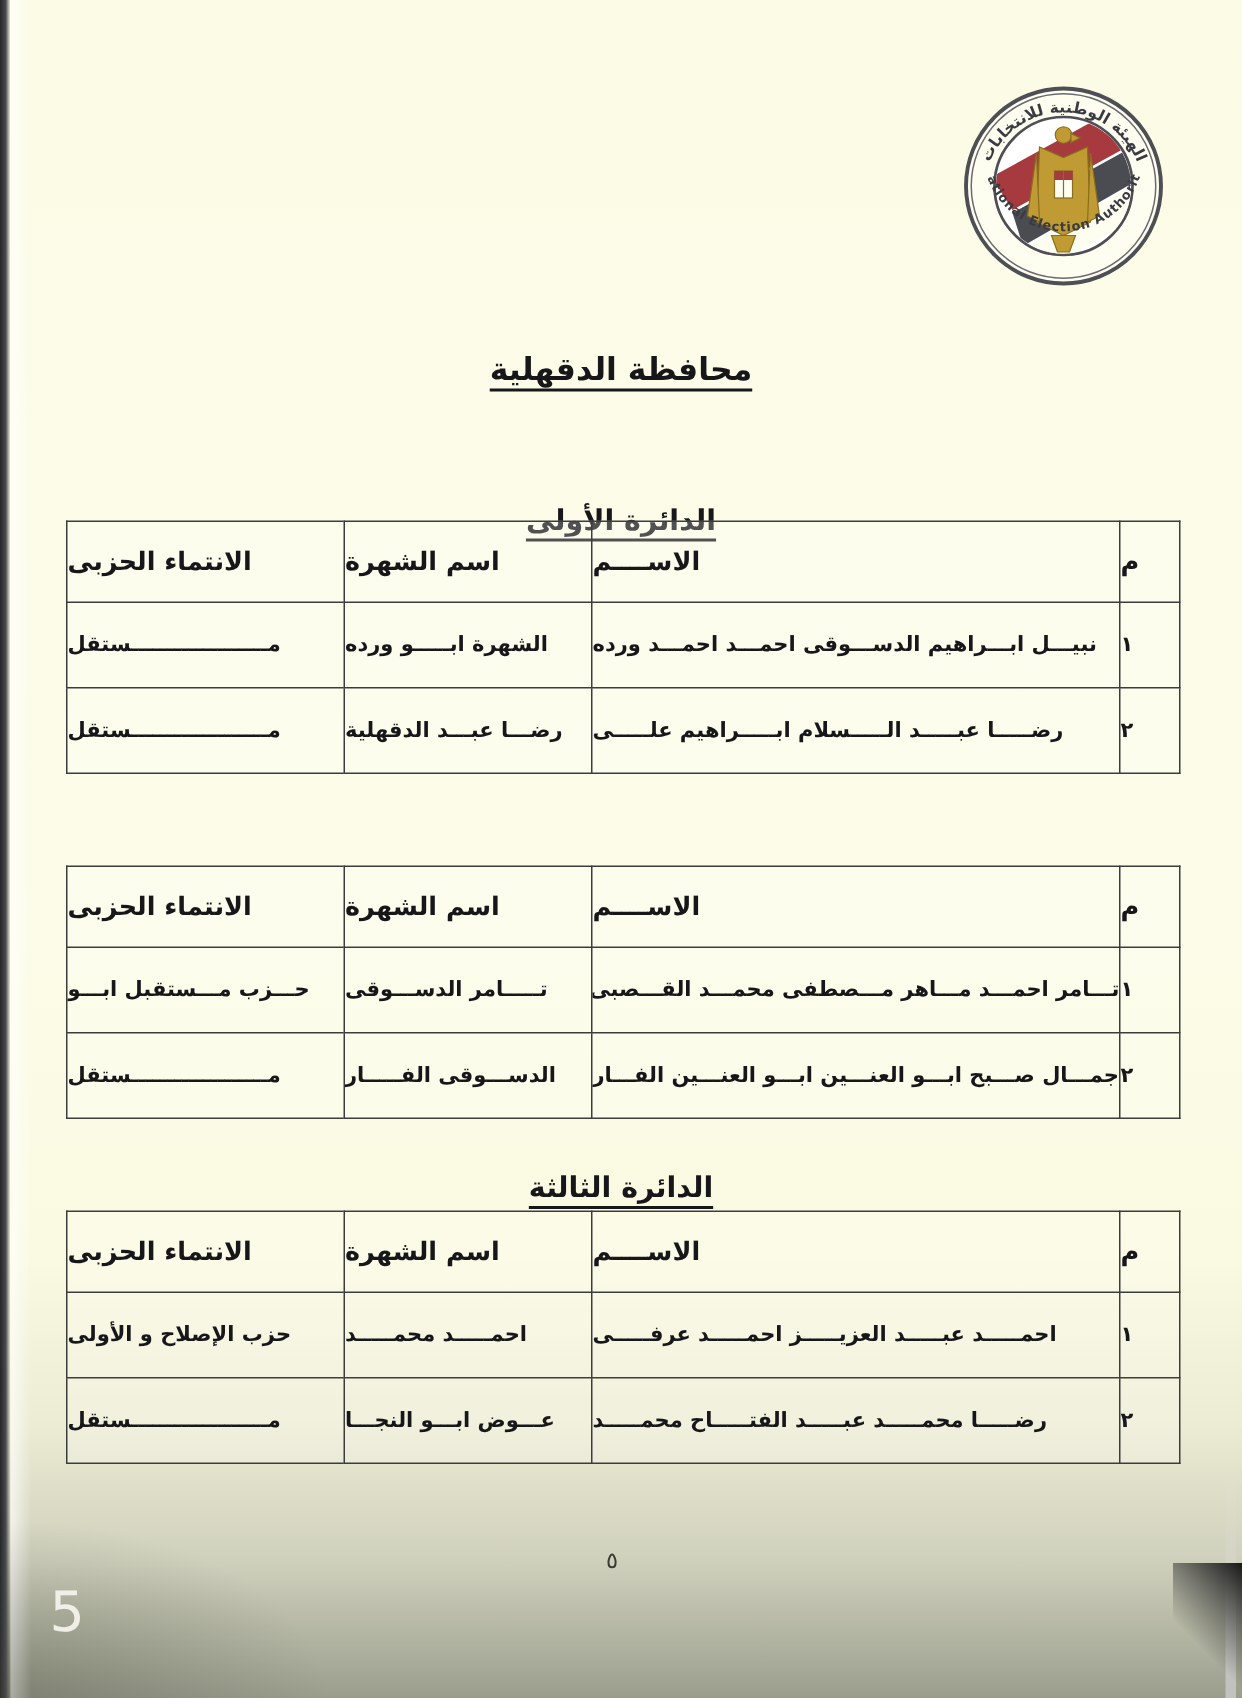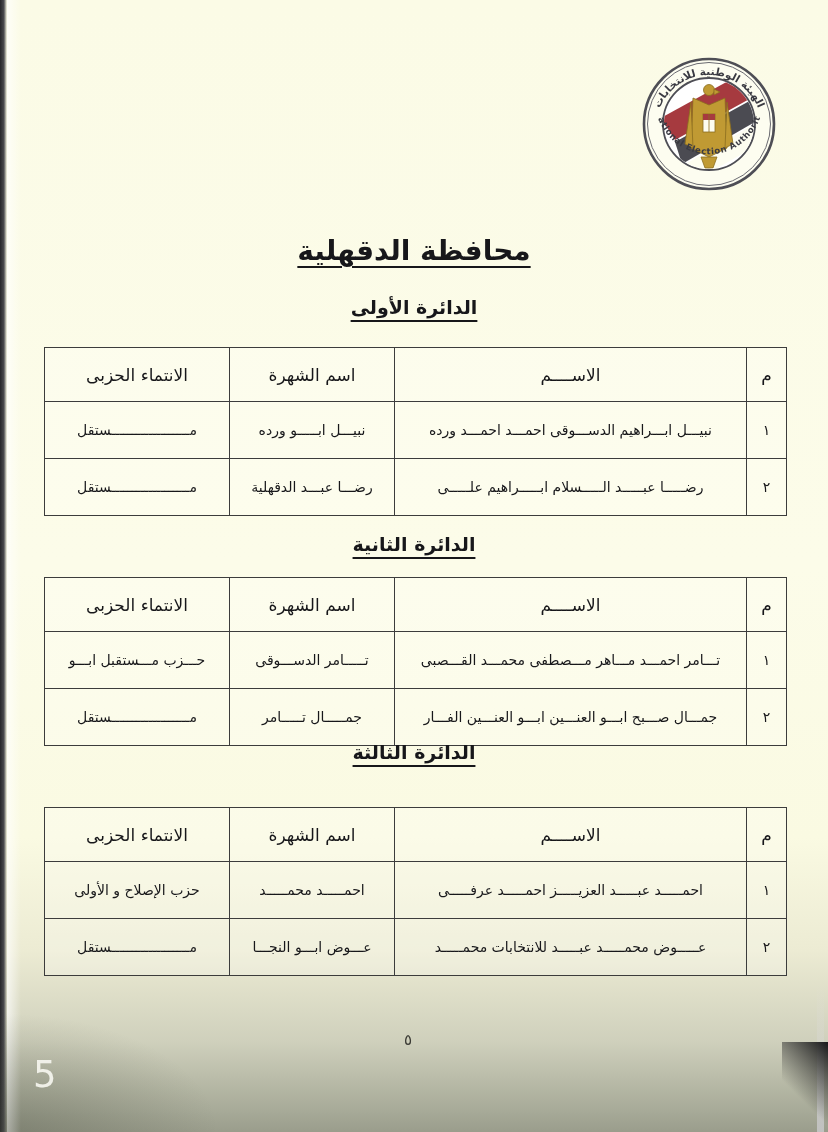--- a/index.html
+++ b/index.html
@@ -25,31 +25,31 @@
 
   
   .logo { position:absolute; top:56px; right:51px; width:136px; height:136px; }
 
   
   .doc-title, .district-title {
     position:absolute; left:0; width:100%; text-align:center;
     font-weight:bold; color:#17171a;
     text-decoration:underline; text-underline-offset:6px; text-decoration-thickness:2px;
   }
-  .doc-title { top:234px; font-size:28px; letter-spacing:.5px; }
-  .district-title { font-size:19px; }
+  .doc-title { top:234px; font-size:21px; letter-spacing:.5px; }
+  .district-title { font-size:19px;margin-top:40px; }
 
   
   table.roster {
     position:absolute; left:44px; width:742px;
     border-collapse:collapse; table-layout:fixed;
     background:rgba(255,255,250,.25);
   }
   table.roster th, table.roster td {
-    border:1.6px solid #3c3c3c; font-weight:normal; text-align:center;
+    border:1.6px solid #3c3c3c; font-weight:bold; text-align:left;
     overflow:hidden; white-space:nowrap; color:#17171a;
   }
   table.roster th { height:54px; font-size:17px; }
   table.roster td { height:57px; font-size:14px; }
   td.cell-name { font-size:14px; }
   td.cell-num  { font-size:15px; }
 
   
   .page-num-ar { position:absolute; top:1031px; left:404px; font-size:15px; color:#3a3a34; }
   .viewer-page-num { position:absolute; top:1053px; left:33px; font-size:37px;
@@ -115,33 +115,32 @@
     <tbody>
         <tr>
       <th>م</th>
       <th>الاســــم</th>
       <th>اسم الشهرة</th>
       <th>الانتماء الحزبى</th>
     </tr>
     <tr>
       <td class="cell-num">١</td>
       <td class="cell-name">نبيـــل ابـــراهيم الدســـوقى احمـــد احمـــد ورده</td>
-      <td>نبيـــل ابـــــو ورده</td>
+      <td>الشهرة ابـــــو ورده</td>
       <td>مـــــــــــــــــــستقل</td>
     </tr>
     <tr>
       <td class="cell-num">٢</td>
       <td class="cell-name">رضـــــا عبـــــد الـــــسلام ابـــــراهيم علـــــى</td>
       <td>رضـــا عبـــد الدقهلية</td>
       <td>مـــــــــــــــــــستقل</td>
     </tr>
   </tbody>
     </table>
 
-  <div class="district-title" style="top:533px">الدائرة الثانية</div>
   <table class="roster" style="top:577px" dir="rtl">
     <colgroup>
         <col style="width:40px">
         <col style="width:352px">
         <col style="width:165px">
         <col style="width:185px">
       </colgroup>
     <tbody>
         <tr>
       <th>م</th>
@@ -151,21 +150,21 @@
     </tr>
     <tr>
       <td class="cell-num">١</td>
       <td class="cell-name">تـــامر احمـــد مـــاهر مـــصطفى محمـــد القـــصبى</td>
       <td>تـــــامر الدســـوقى</td>
       <td>حـــزب مـــستقبل ابـــو</td>
     </tr>
     <tr>
       <td class="cell-num">٢</td>
       <td class="cell-name">جمـــال صـــبح ابـــو العنـــين ابـــو العنـــين الفـــار</td>
-      <td>جمـــــال تـــــامر</td>
+      <td>الدســـوقى الفـــــار</td>
       <td>مـــــــــــــــــــستقل</td>
     </tr>
   </tbody>
     </table>
 
   <div class="district-title" style="top:741px">الدائرة الثالثة</div>
   <table class="roster" style="top:807px" dir="rtl">
     <colgroup>
         <col style="width:40px">
         <col style="width:352px">
@@ -180,21 +179,21 @@
       <th>الانتماء الحزبى</th>
     </tr>
     <tr>
       <td class="cell-num">١</td>
       <td class="cell-name">احمـــــد عبـــــد العزيـــــز احمـــــد عرفـــــى</td>
       <td>احمـــــد محمـــــد</td>
       <td>حزب الإصلاح و الأولى</td>
     </tr>
     <tr>
       <td class="cell-num">٢</td>
-      <td class="cell-name">عـــــوض محمـــــد عبـــــد للانتخابات محمـــــد</td>
+      <td class="cell-name">رضـــــا محمـــــد عبـــــد الفتـــــاح محمـــــد</td>
       <td>عـــوض ابـــو النجـــا</td>
       <td>مـــــــــــــــــــستقل</td>
     </tr>
   </tbody>
     </table>
 
   <div class="page-num-ar">٥</div>
   <div class="viewer-page-num">5</div>
 
 </div>

